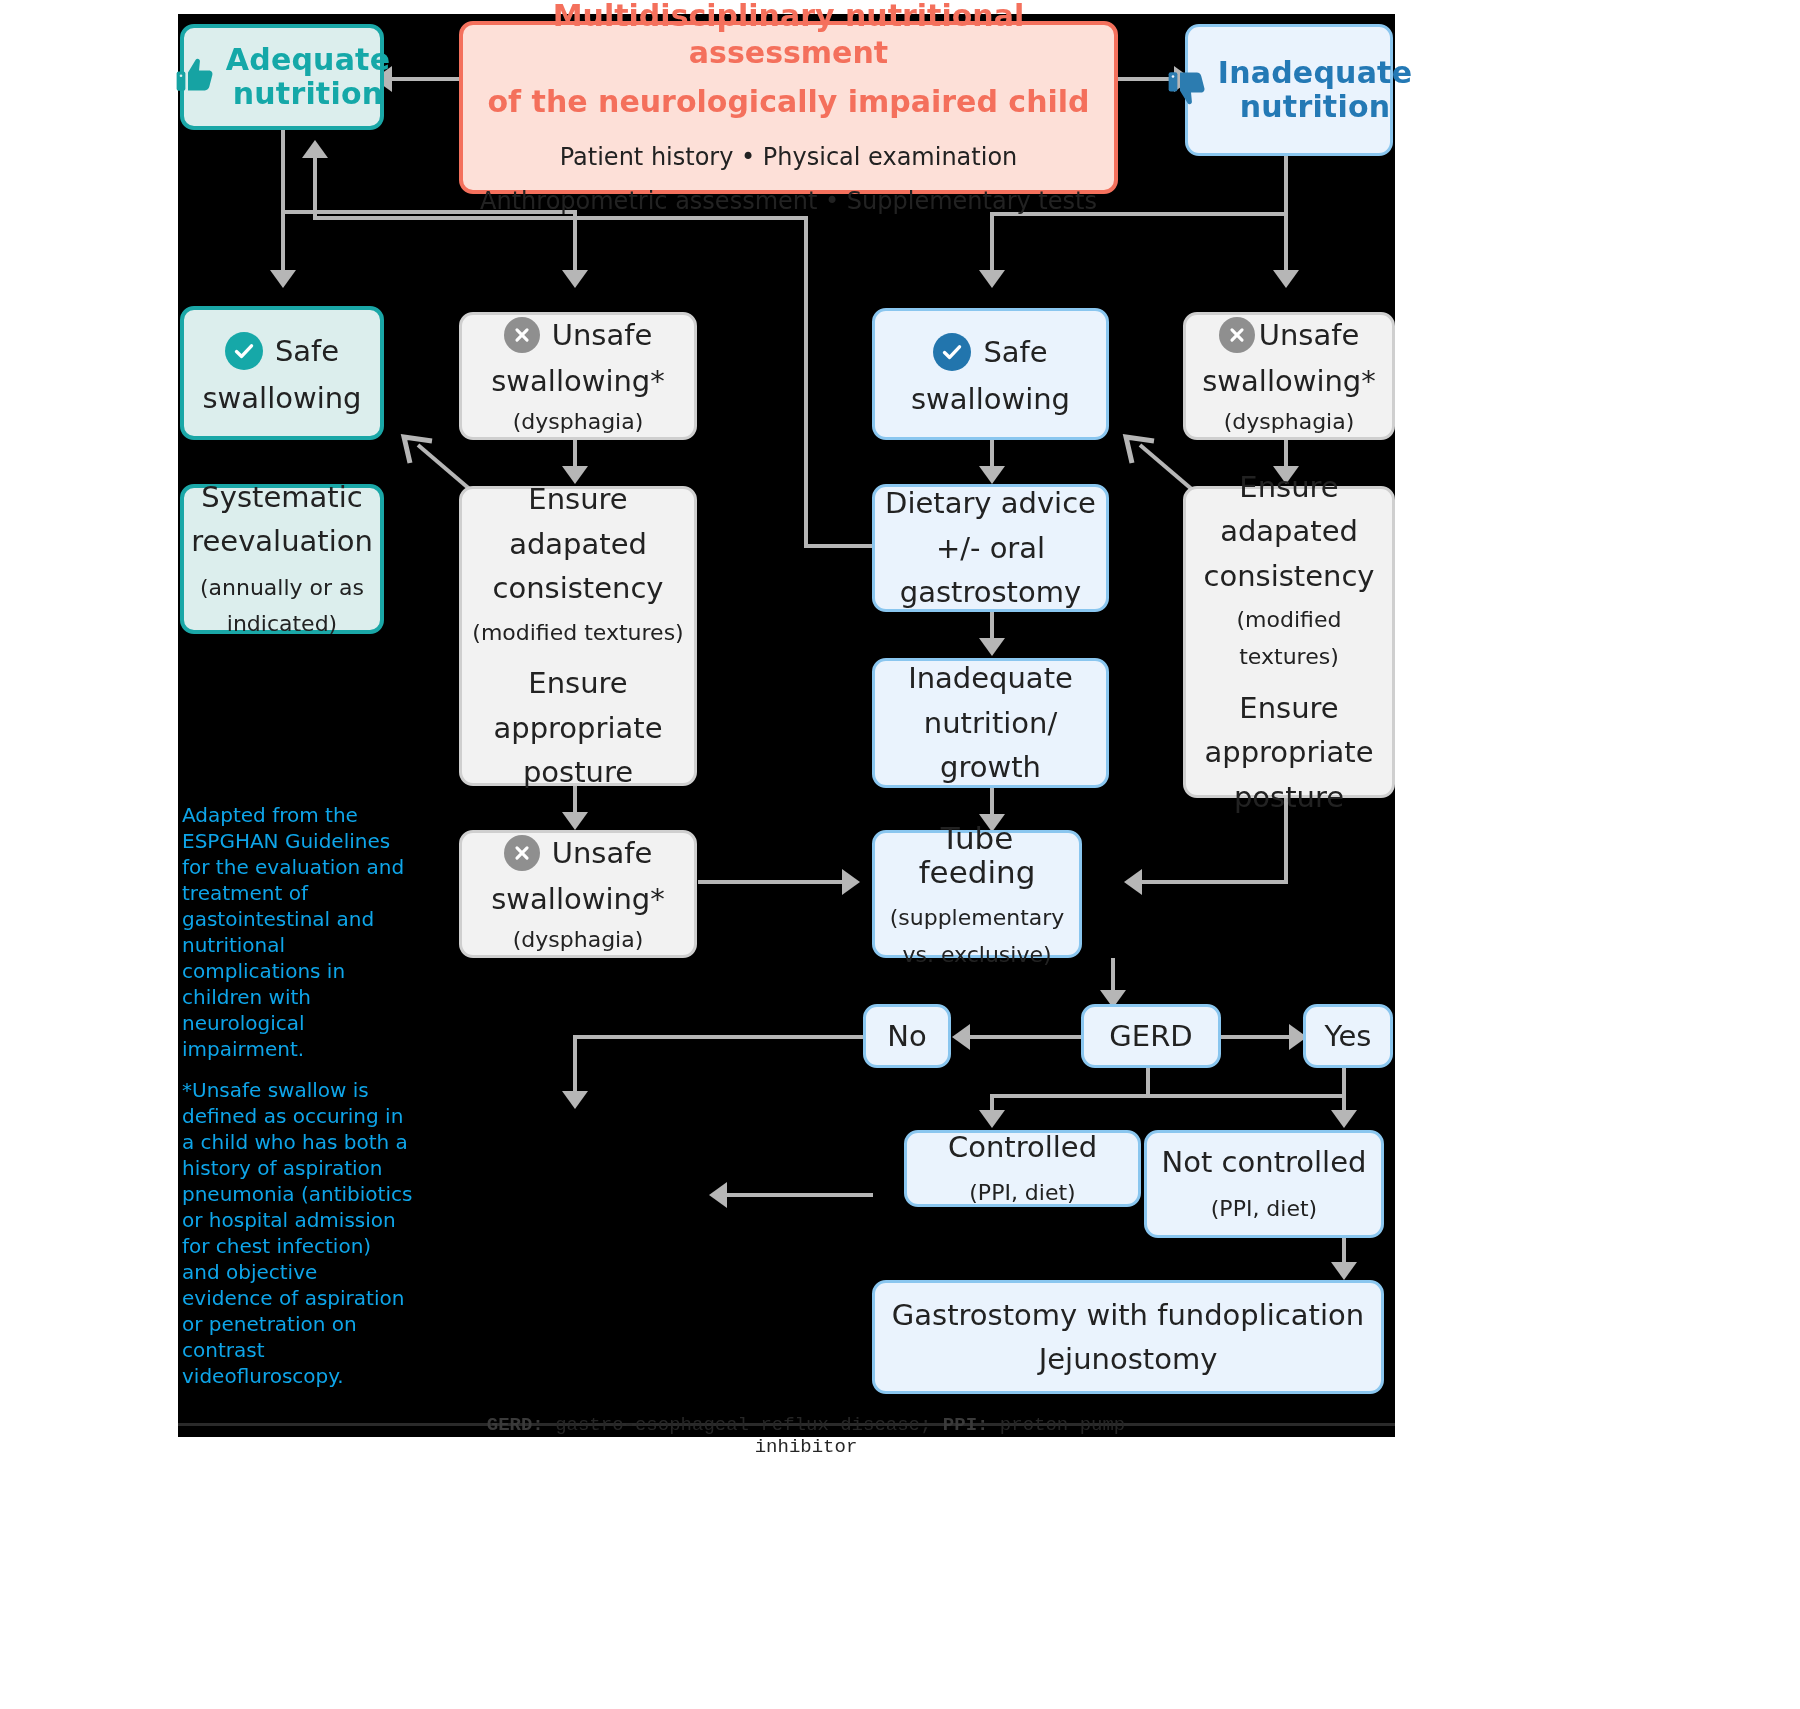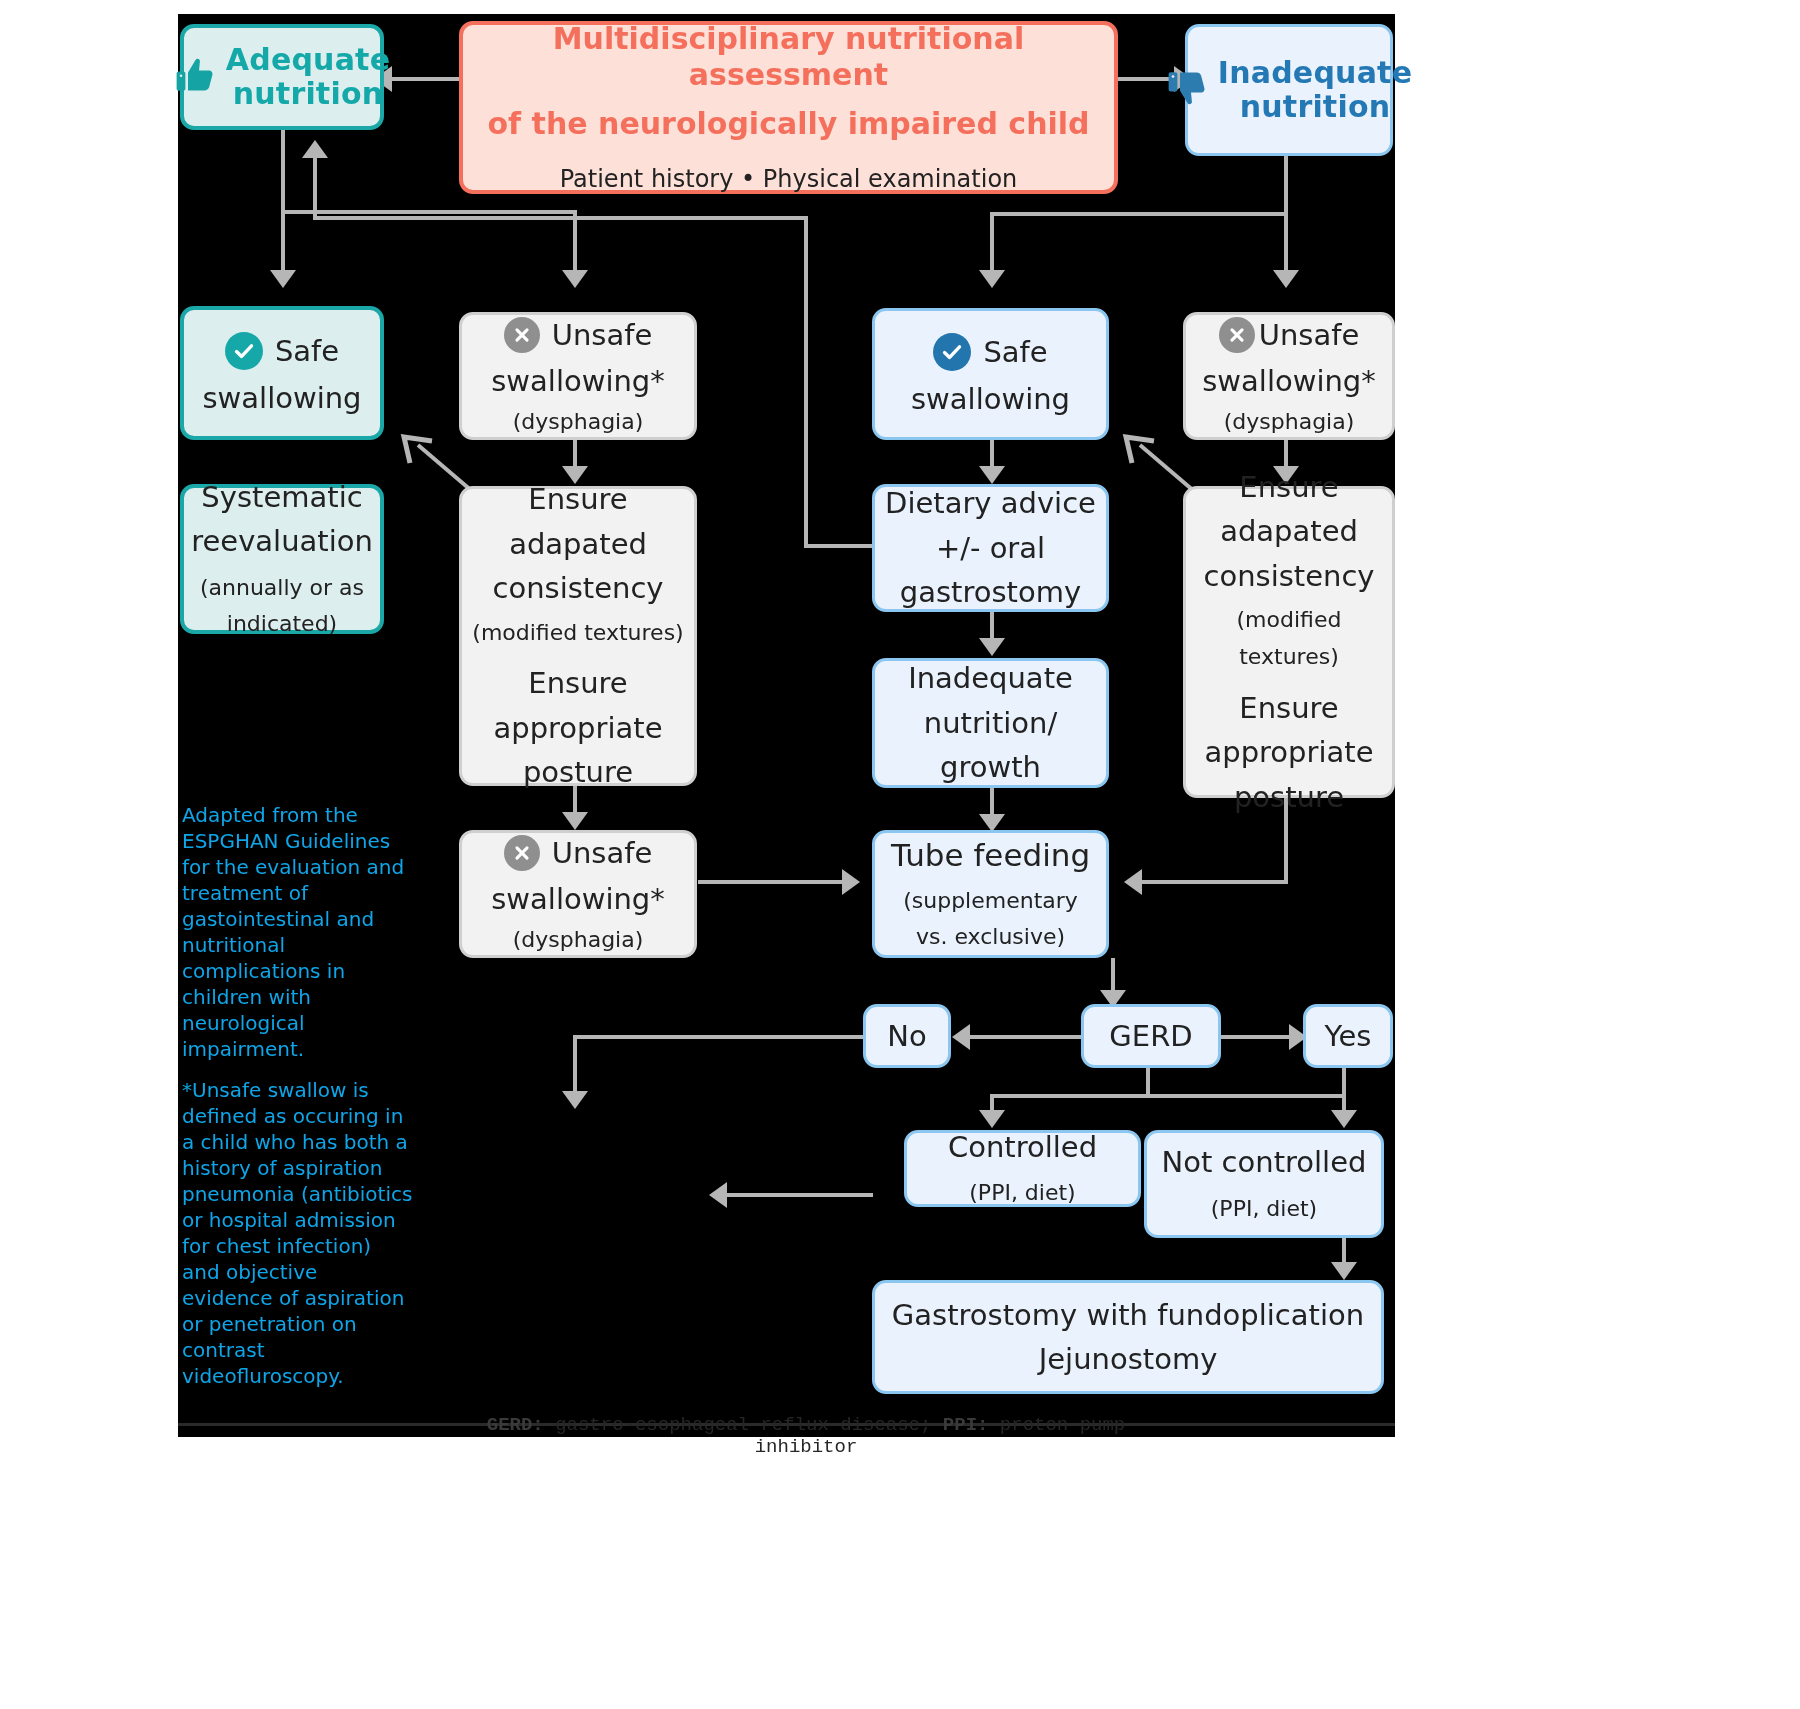--- a/index.html
+++ b/index.html
@@ -145,20 +145,21 @@
 
   <div class="ln vl" style="left:1164px;top:1222px;height:34px;"></div>
   <div class="ah ah-d" style="left:1153px;top:1248px;"></div>
 
   <div class="ln hl" style="left:0px;top:1409px;width:1217px;height:3px;background:#2a2a2a;"></div>
 
   <div class="node salmon" style="left:281px;top:7px;width:659px;height:173px;">
     <div class="t-title">Multidisciplinary nutritional assessment</div>
     <div class="t-title">of the neurologically impaired child</div>
     <div class="t-titlesub">Patient history • Physical examination</div>
+    <div class="t-titlesub" style="margin-top:2px">Anthropometric assessment • Supplementary tests</div>
   </div>
 
   <div class="node teal-hdr" style="left:2px;top:10px;width:204px;height:106px;flex-direction:row;gap:10px;">
     <span class="ico">
       <svg width="42" height="42" viewBox="0 0 24 24" aria-hidden="true">
         <rect x="1.5" y="10" width="5" height="11" rx="1.2" fill="#16a3a3"></rect>
         <circle cx="4" cy="12.4" r=".75" fill="#dceeed"></circle>
         <path d="M8 10.5 L12.4 3.3 C13 2.2 14.9 2.6 14.8 4.1 L14.3 9.4 L20 9.4 C21.4 9.4 22.3 10.7 21.9 12 L20.2 18.6 C19.9 19.9 18.9 20.8 17.6 20.8 L8 20.8 Z" fill="#16a3a3"></path>
       </svg>
     </span>
@@ -278,21 +279,21 @@
     <div class="t-main">Ensure</div>
     <div class="t-main">adapated</div>
     <div class="t-main">consistency</div>
     <div class="t-sub" style="margin-top:4px">(modified</div>
     <div class="t-sub" style="margin-bottom:10px">textures)</div>
     <div class="t-main">Ensure</div>
     <div class="t-main">appropriate</div>
     <div class="t-main">posture</div>
   </div>
 
-  <div class="node blue" style="left:694px;top:816px;width:237px;height:128px;">
+  <div class="node blue" style="left:694px;top:816px;width:210px;height:128px;">
     <div class="t-big">Tube feeding</div>
     <div class="t-sub" style="margin-top:4px">(supplementary</div>
     <div class="t-sub">vs. exclusive)</div>
   </div>
 
   <div class="node blue" style="left:903px;top:990px;width:140px;height:64px;">
     <div class="t-main">GERD</div>
   </div>
 
   <div class="node blue" style="left:685px;top:990px;width:88px;height:64px;">

